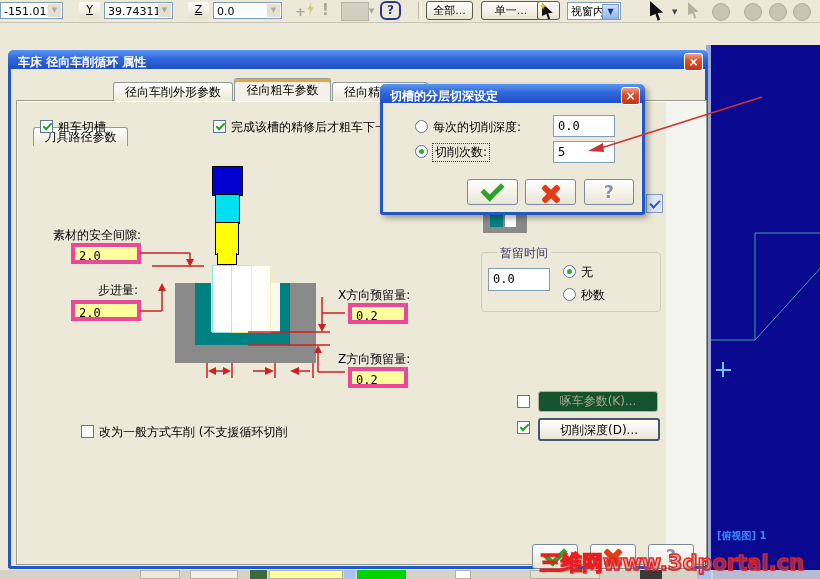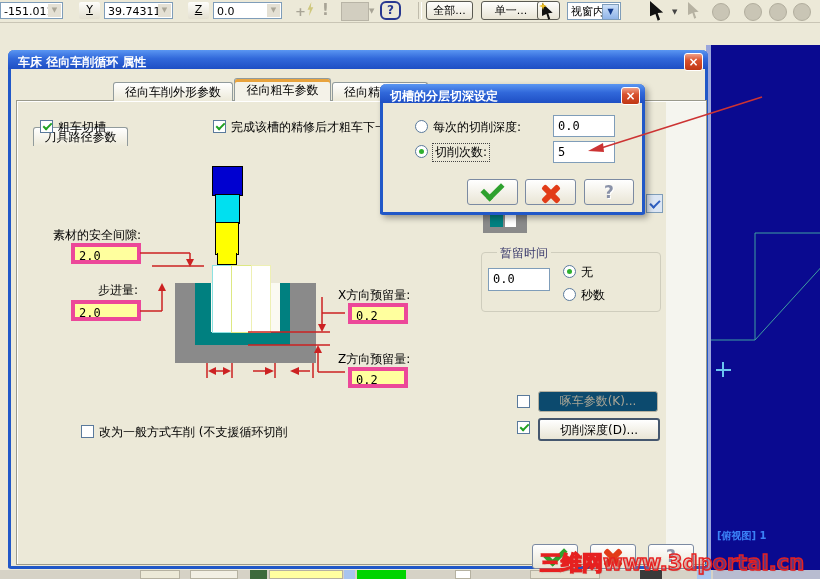--- a/index.html
+++ b/index.html
@@ -57,21 +57,21 @@
   
   .cbx{position:absolute;width:13px;height:13px;background:#fff;border:1px solid #5a7a9c;box-sizing:border-box;}
   .cbx .chk{position:absolute;left:2px;top:2px;width:7px;height:3px;border-left:2px solid #21a121;
             border-bottom:2px solid #21a121;transform:rotate(-45deg);}
   .radio{position:absolute;width:13px;height:13px;border-radius:50%;background:#fff;border:1px solid #5a7a9c;box-sizing:border-box;}
   .radio .dot{position:absolute;left:3px;top:3px;width:5px;height:5px;border-radius:50%;background:#2fb02f;}
   .lbl{position:absolute;white-space:nowrap;font-size:12px;}
   
   .btn{position:absolute;background:linear-gradient(#ffffff,#e9e5d5);border:1px solid #7b8aa2;border-radius:3px;
        box-sizing:border-box;text-align:center;}
-  .btn-disabled{color:#a9a595;border-color:#b5b1a1;background:#0c4a6e;}
+  .btn-disabled{color:#a9a595;border-color:#b5b1a1;background:#14532d;}
   .okchk{display:inline-block;width:16px;height:8px;border-left:5px solid #2ea12e;border-bottom:5px solid #2ea12e;
          transform:rotate(-45deg);margin-top:3px;}
   .xmark{position:relative;display:inline-block;width:20px;height:18px;}
   .xmark::before,.xmark::after{content:"";position:absolute;left:-1px;top:7px;width:22px;height:6px;background:#e23c18;border-radius:2px;}
   .xmark::before{transform:rotate(45deg);}
   .xmark::after{transform:rotate(-45deg);}
   .qmark{color:#8a92a8;font-weight:bold;font-size:17px;text-shadow:1px 1px 0 #fff;line-height:22px;}
   .groupbox{position:absolute;border:1px solid #cfcdbd;border-radius:4px;}
   .group-title{position:absolute;background:#ece9d8;padding:0 3px;font-size:12px;color:#3c3c6e;white-space:nowrap;}
   svg{position:absolute;pointer-events:none;}

